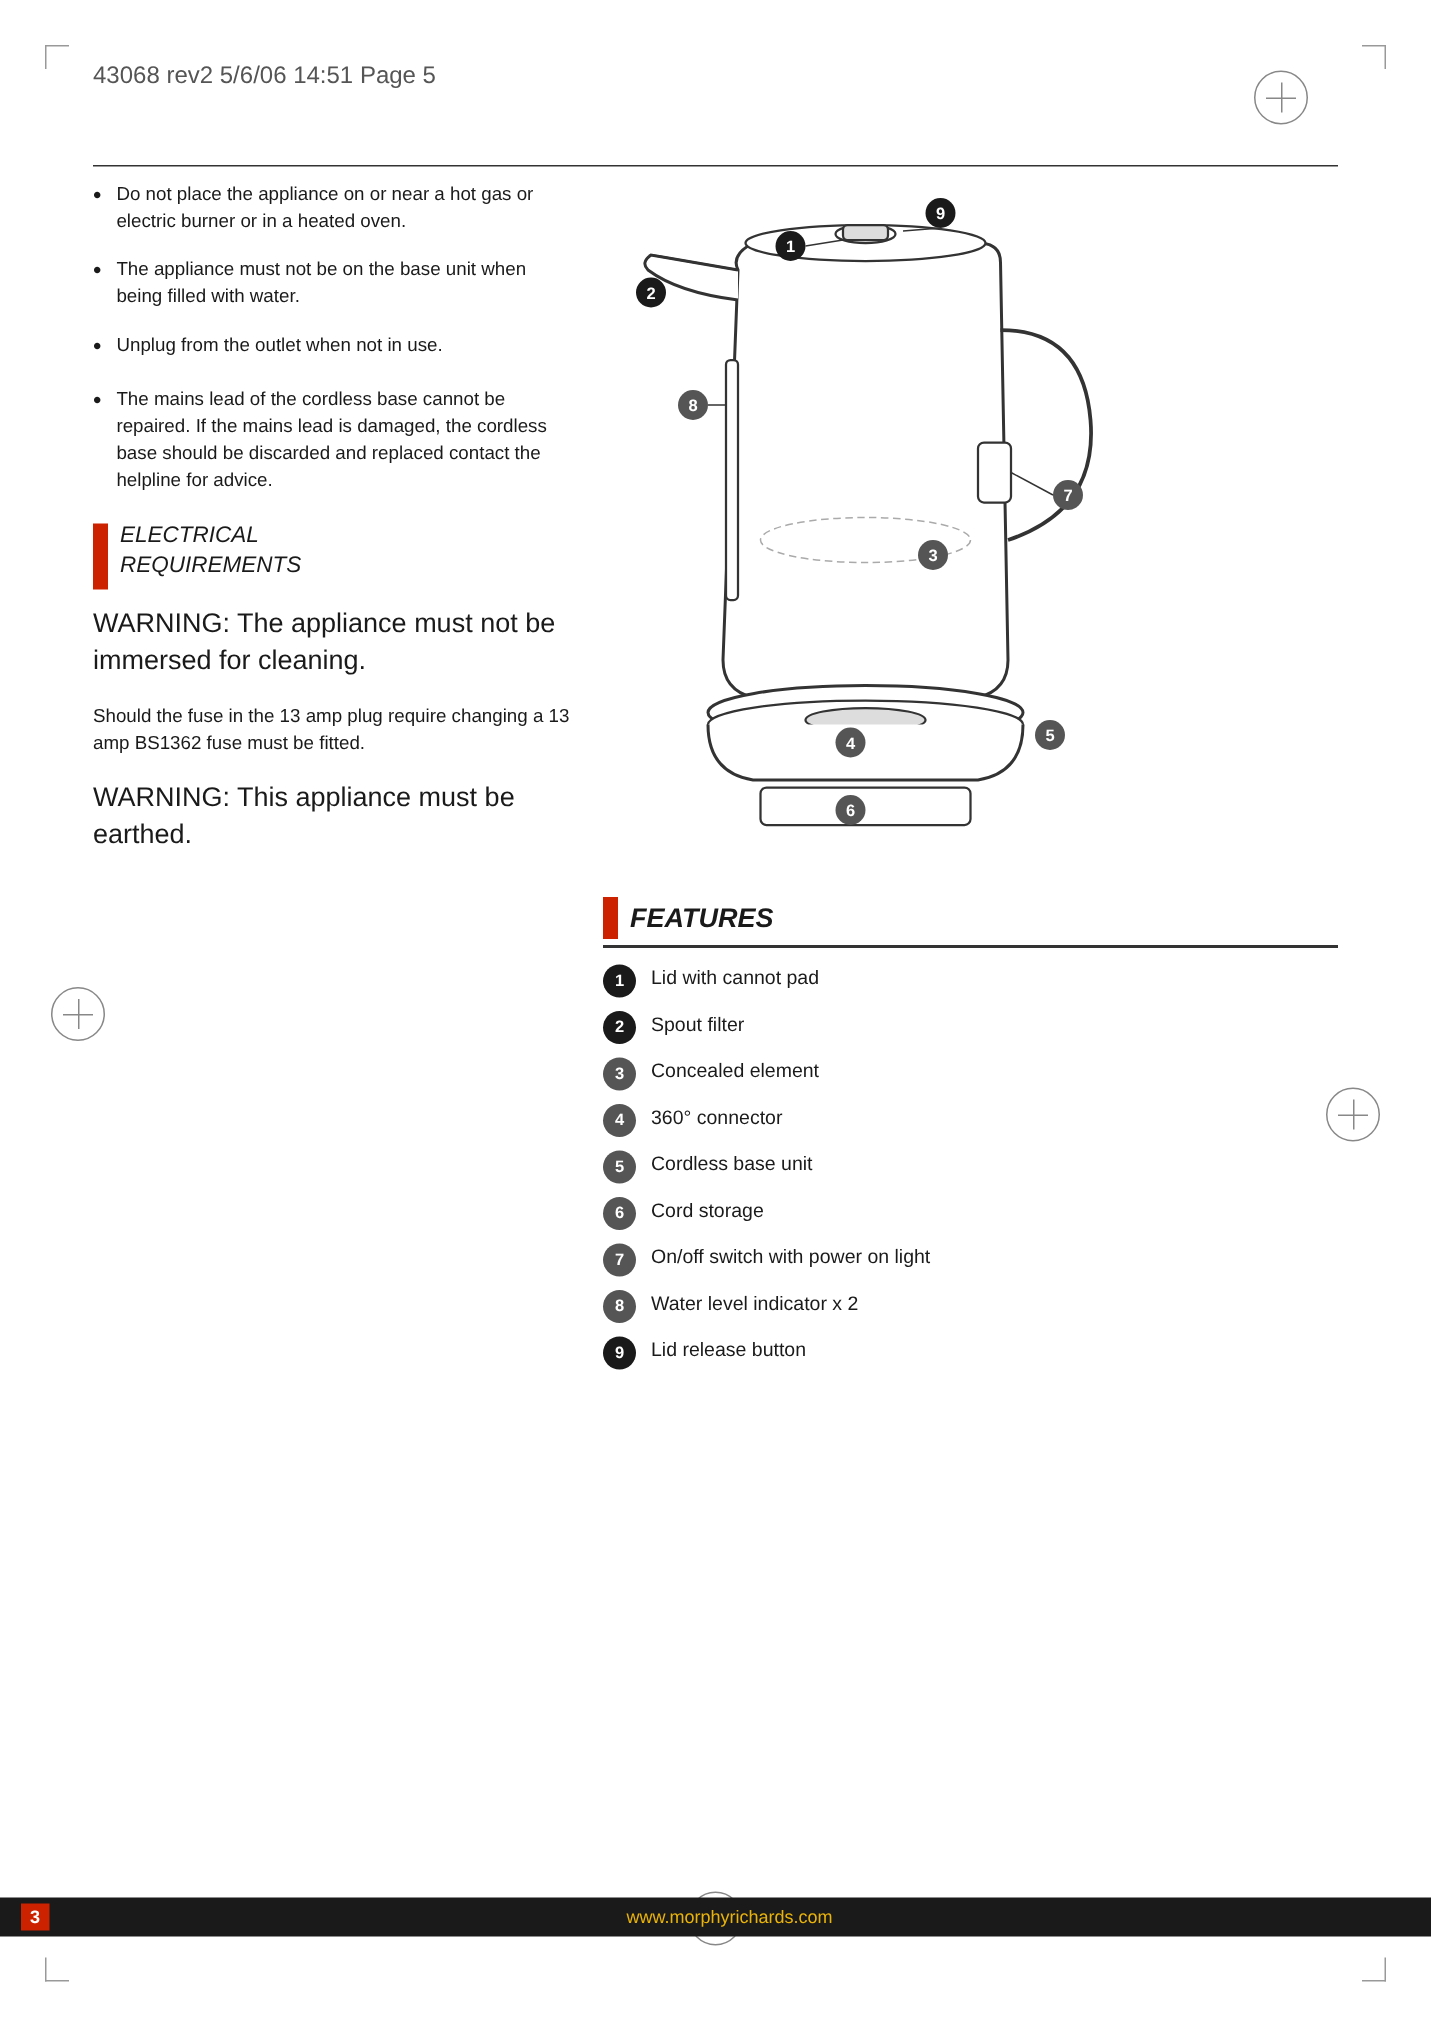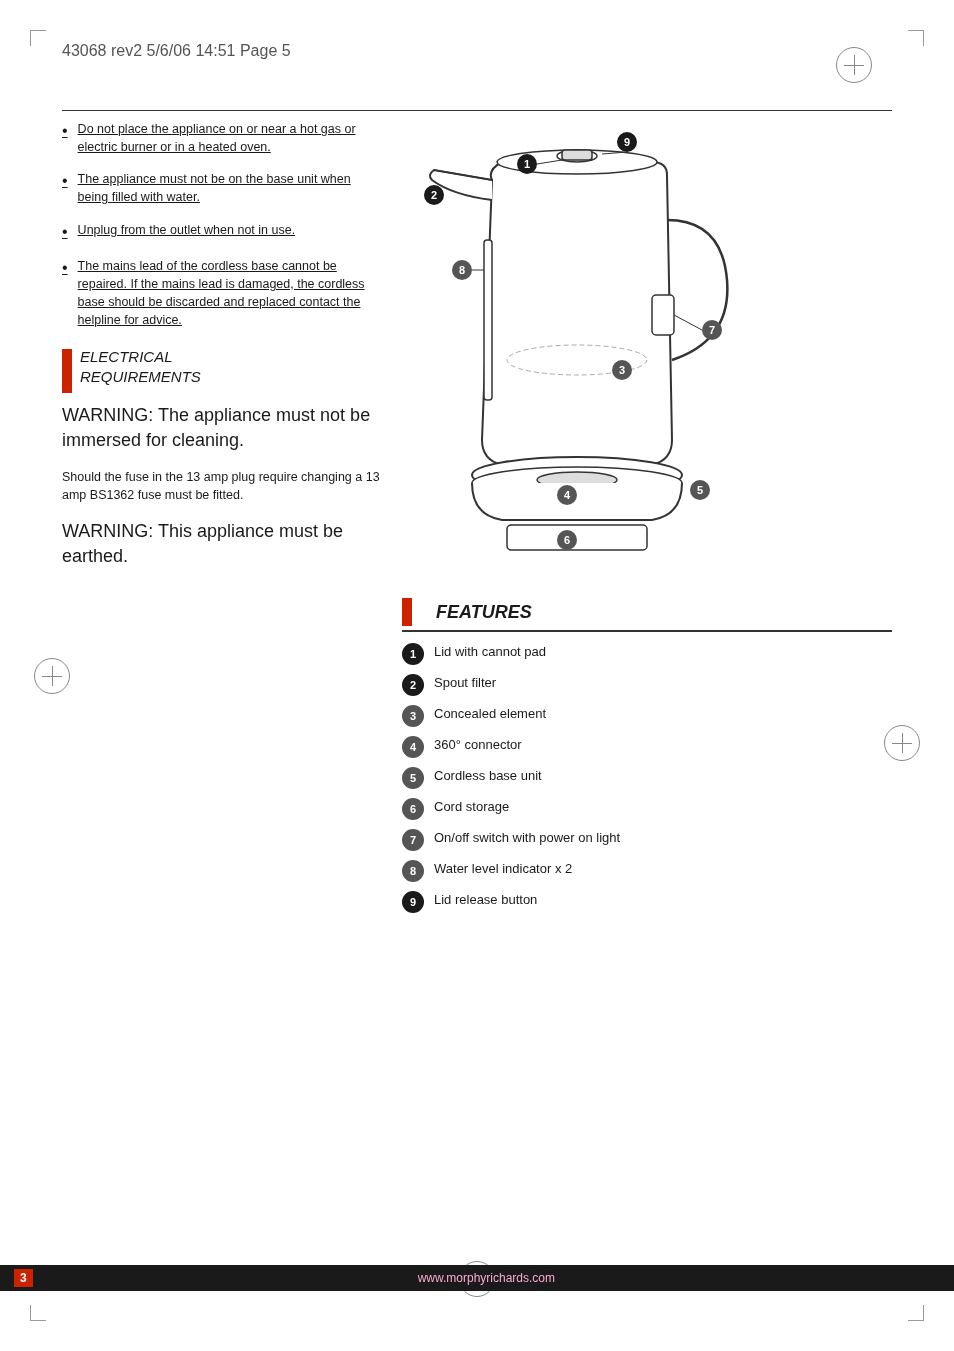--- a/index.html
+++ b/index.html
@@ -199,21 +199,20 @@
       list-style: none;
       padding: 0;
       margin-bottom: 18px;
     }
     .bullet-list li {
       display: flex;
       align-items: flex-start;
       margin-bottom: 14px;
       font-size: 12.5px;
       line-height: 1.45;
-      text-decoration: underline;
     }
     .bullet-list li::before {
       content: '•';
       font-size: 16px;
       margin-right: 10px;
       margin-top: -1px;
       flex-shrink: 0;
     }
 
     
@@ -264,21 +263,21 @@
     }
 
     
     .features-section {
       margin-top: 8px;
     }
 
     .features-header {
       display: flex;
       align-items: center;
-      gap: 24px;
+      gap: 8px;
       margin-bottom: 12px;
       border-bottom: 2px solid #333;
       padding-bottom: 4px;
     }
 
     .features-title {
       font-size: 18px;
       font-style: italic;
       font-weight: bold;
     }
@@ -330,21 +329,21 @@
 
     .footer-page-num {
       color: white;
       font-size: 12px;
       font-weight: bold;
       background: #cc2200;
       padding: 2px 6px;
     }
 
     .footer-url {
-      color: #f9a8d4;
+      color: #eab308;
       font-size: 12px;
       flex: 1;
       text-align: center;
     }
   </style>
 </head>
 <body>
 
 <div class="corner-mark corner-tl"></div>
 <div class="corner-mark corner-tr"></div>

